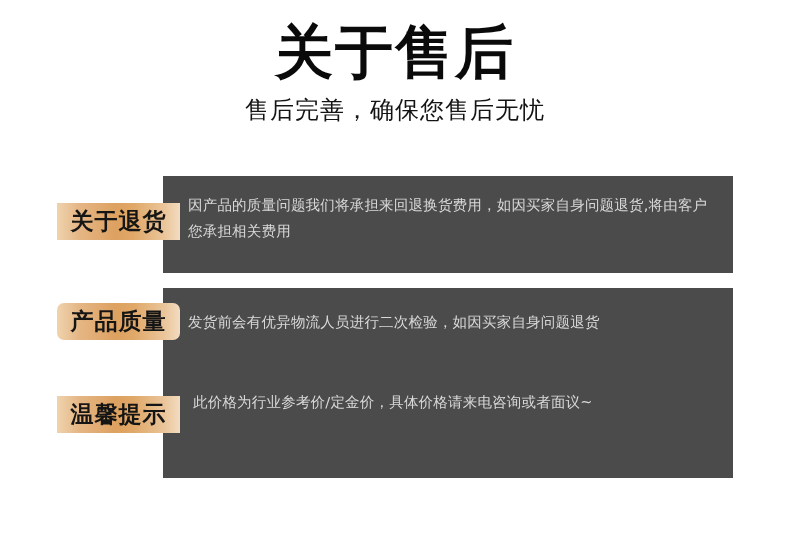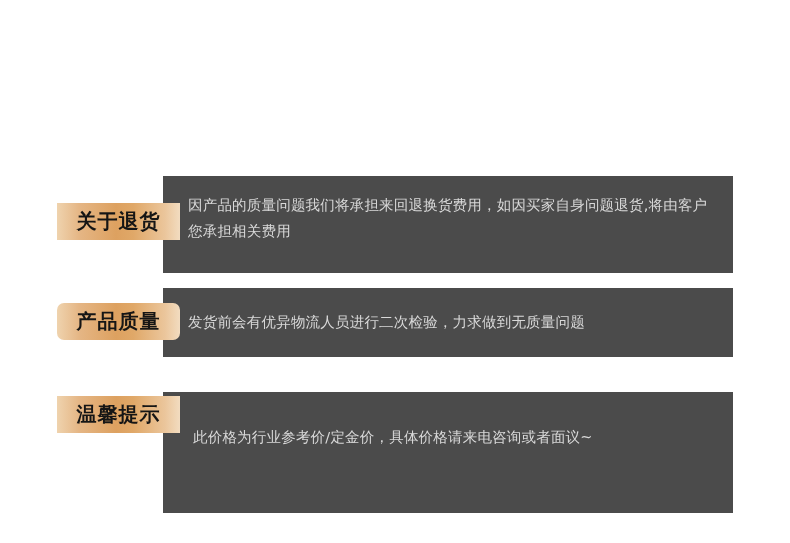--- a/index.html
+++ b/index.html
@@ -89,62 +89,66 @@
     width: 123px;
     height: 37px;
     background: linear-gradient(to right,
                 #efd3ae 0%,
                 #e5b685 18%,
                 #dda160 48%,
                 #e0a868 62%,
                 #ebc69c 88%,
                 #f2dcc0 100%);
     color: #151515;
-    font-size: 20px;
+    font-size: 23px;
     font-weight: bold;
     letter-spacing: 1px;
     display: flex;
     align-items: center;
     justify-content: center;
     box-sizing: border-box;
   }
 
   
   .row-1 .panel { top: 176px; height: 97px; }
   .row-1 .panel-text { top: 16px; }
   .row-1 .tab { top: 203px; }
 
   
   .row-2 .panel { top: 288px; height: 69px; }
   .row-2 .panel-text { top: 21px; }
   .row-2 .tab { top: 303px; border-radius: 7px; }
 
   
-  .row-3 .panel { top: 392px; height: 121px; }
+  .row-3 .panel { top: 357px; height: 121px; }
   .row-3 .panel-text { top: 32px; left: 30px; }
   .row-3 .tab { top: 396px; text-align: right; }
 </style>
 </head>
 <body>
 
 <div class="page">
 
+  <div class="header">
+    <h1 class="main-title">关于售后</h1>
+    <div class="sub-title">售后完善，确保您售后无忧</div>
+  </div>
 
   <div class="rows">
 
     <div class="row row-1">
       <div class="panel">
         <div class="panel-text">因产品的质量问题我们将承担来回退换货费用，如因买家自身问题退货,将由客户您承担相关费用</div>
       </div>
       <div class="tab">关于退货</div>
     </div>
 
     <div class="row row-2">
       <div class="panel">
-        <div class="panel-text">发货前会有优异物流人员进行二次检验，力求做到无质量问题</div>
+        <div class="panel-text">发货前会有优异物流人员进行二次检验，如因买家自身问题退货</div>
       </div>
       <div class="tab">产品质量</div>
     </div>
 
     <div class="row row-3">
       <div class="panel">
         <div class="panel-text">此价格为行业参考价/定金价，具体价格请来电咨询或者面议~</div>
       </div>
       <div class="tab">温馨提示</div>
     </div>

